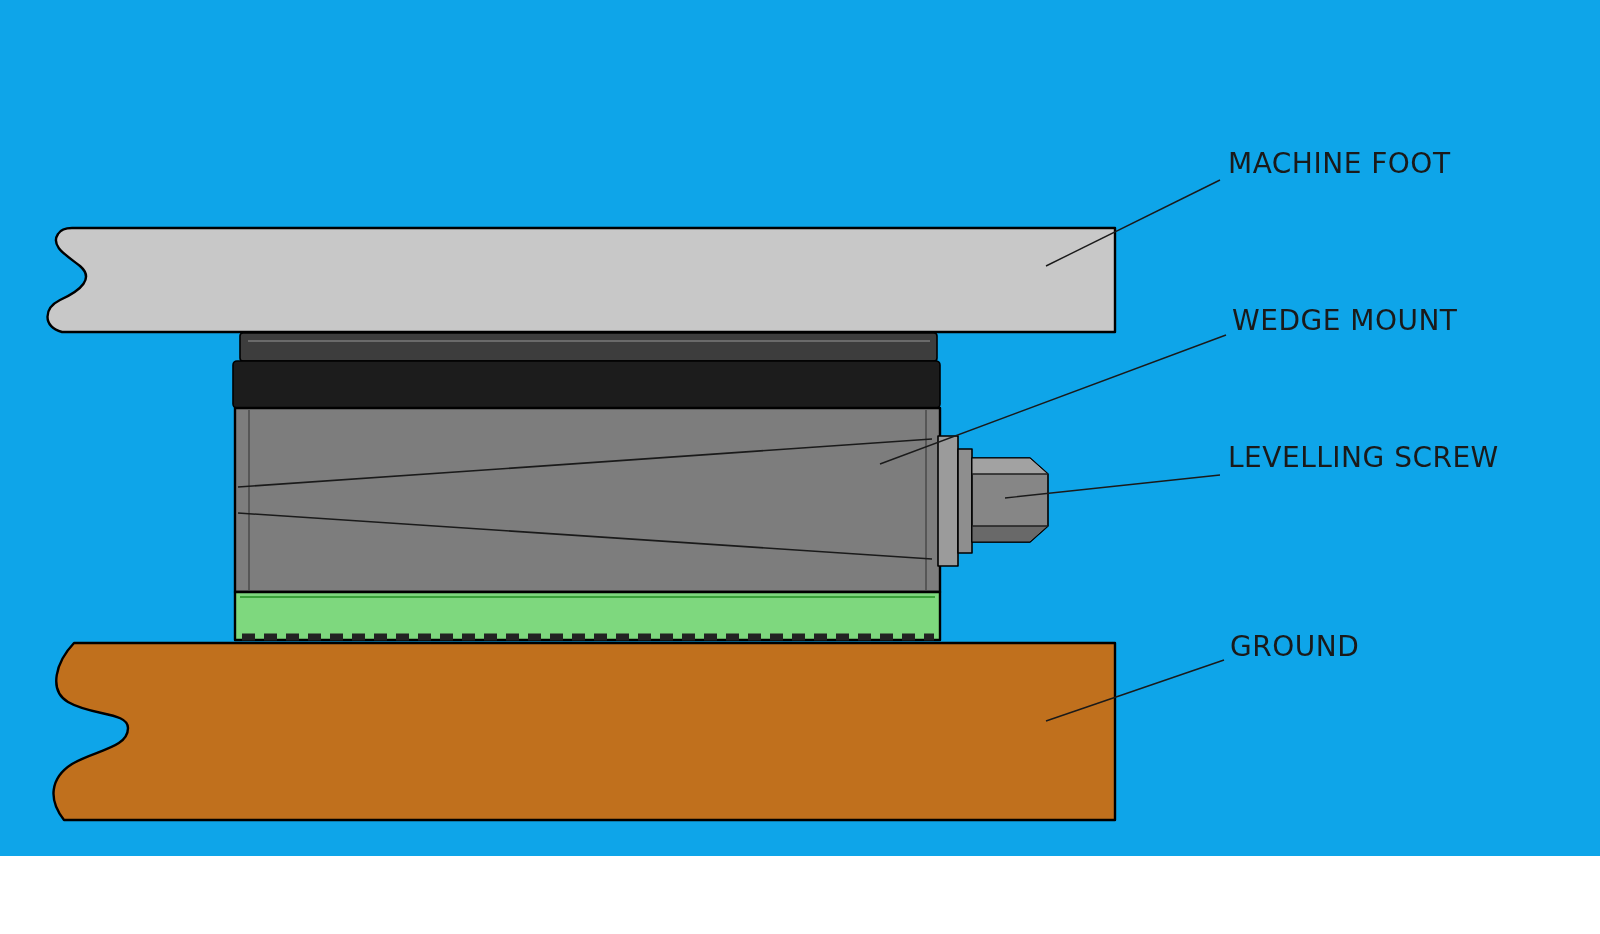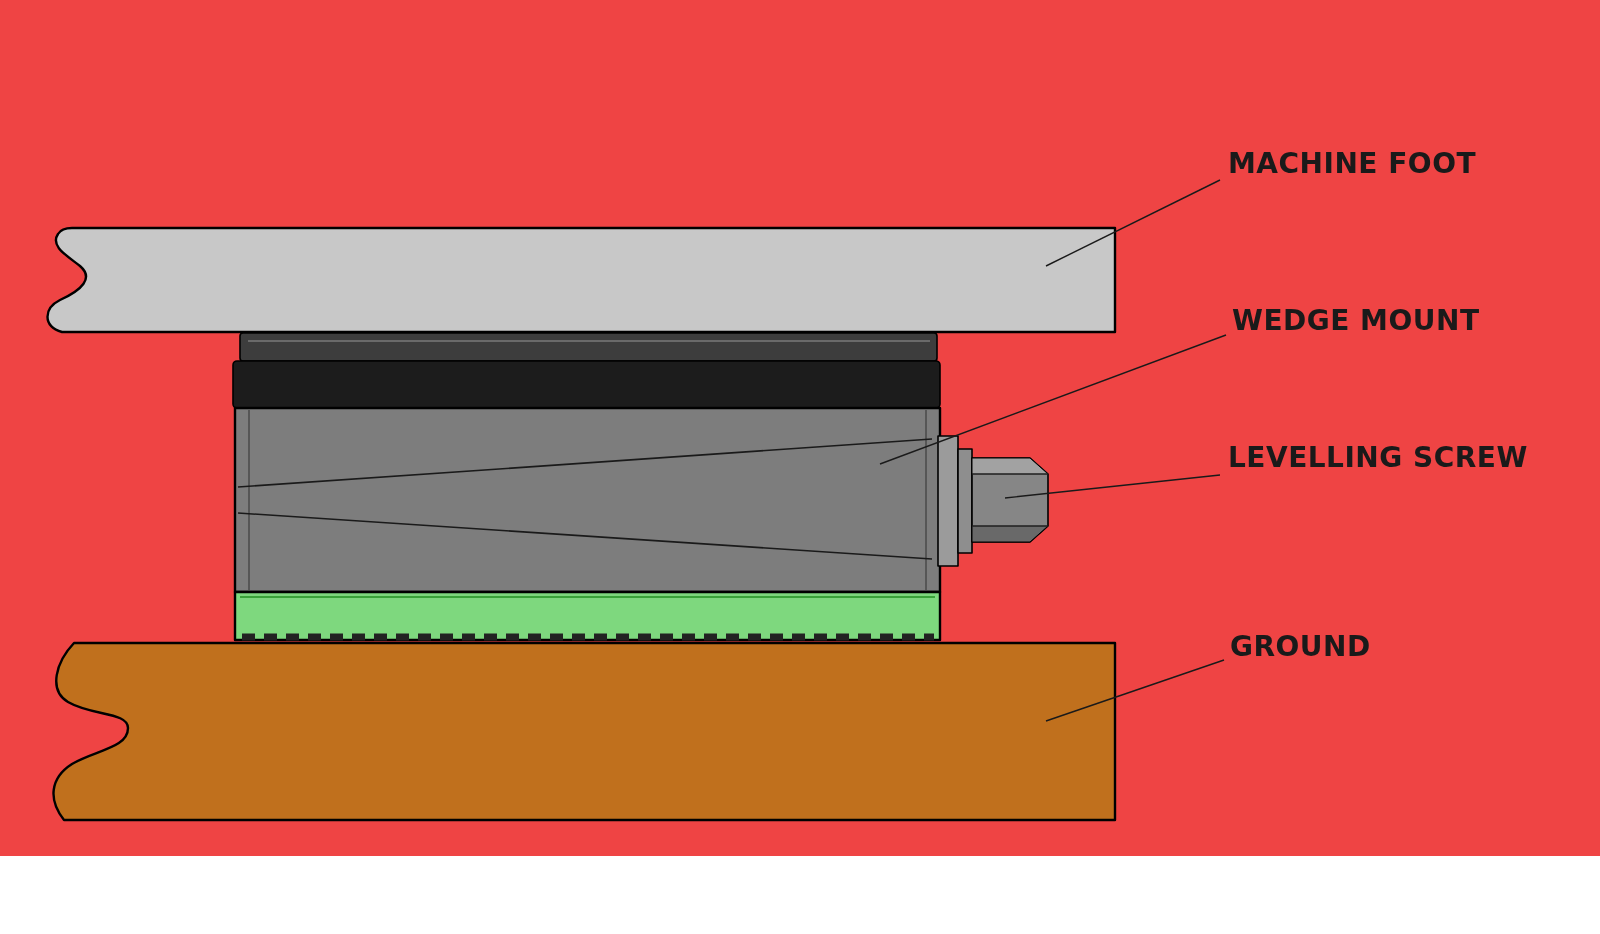--- a/index.html
+++ b/index.html
@@ -8,22 +8,21 @@
     background: #ffffff;
     width: 1600px;
     height: 934px;
     overflow: hidden;
     font-family: "DejaVu Sans", "Liberation Sans", sans-serif;
   }
   .stage {
     position: relative;
     width: 1600px;
     height: 856px;
-    background: #ef4444;
-    font-weight: bold;
+    background: #0ea5e9;
   }
   svg { display: block; }
   .callout-text {
     font-family: "DejaVu Sans", "Liberation Sans", sans-serif;
     font-size: 28px;
     letter-spacing: 0.5px;
     fill: #1a1a1a;
   }
   .leader {
     stroke: #1a1a1a;

